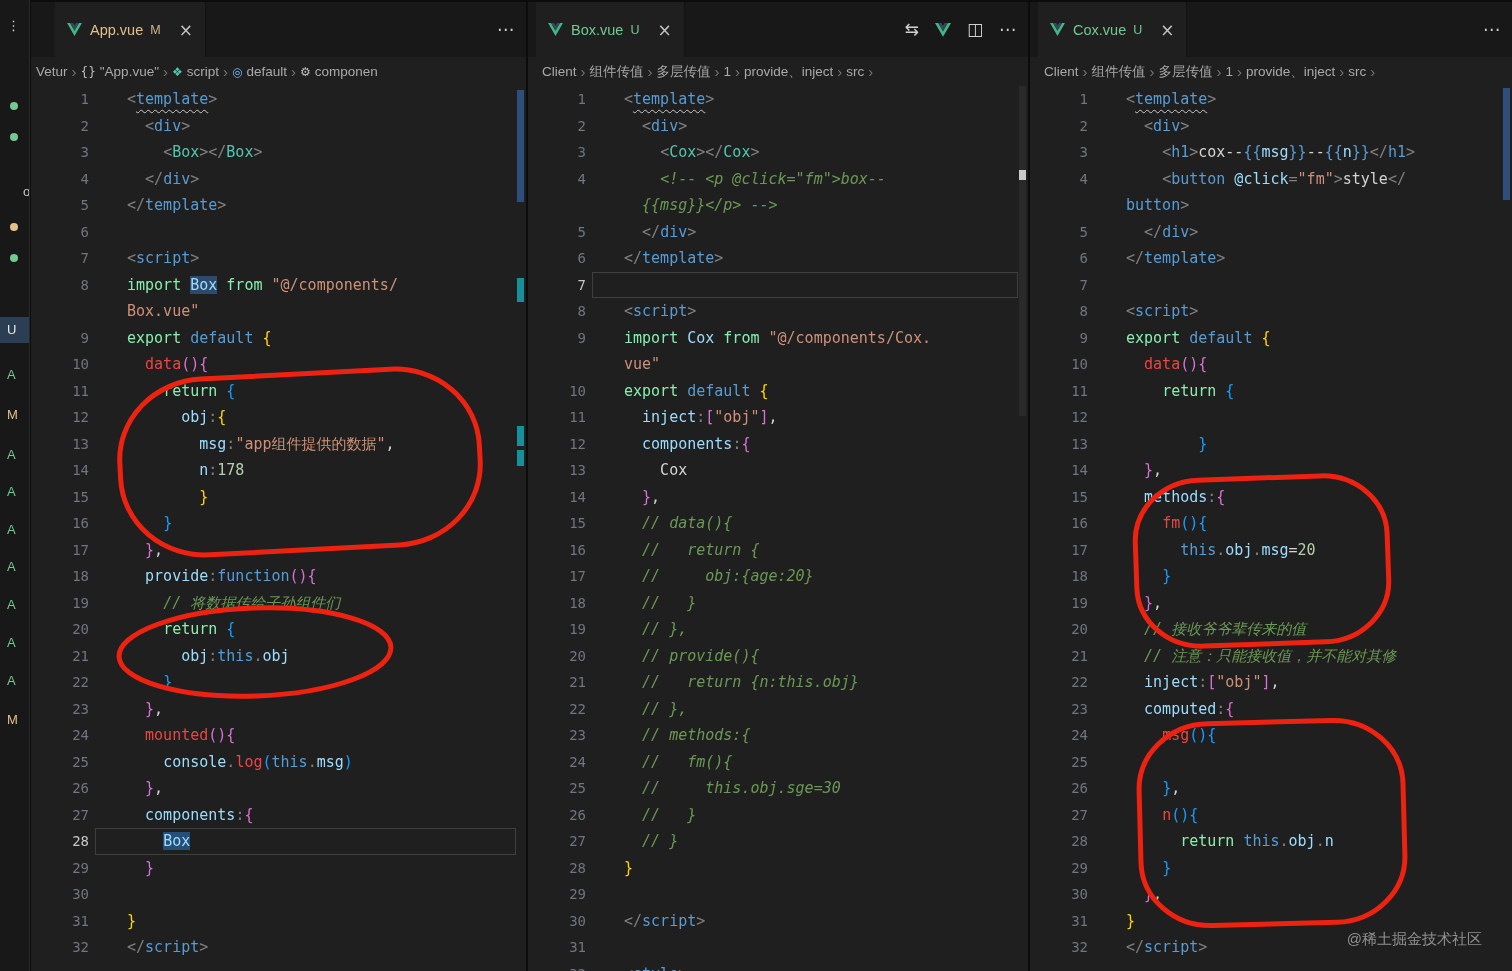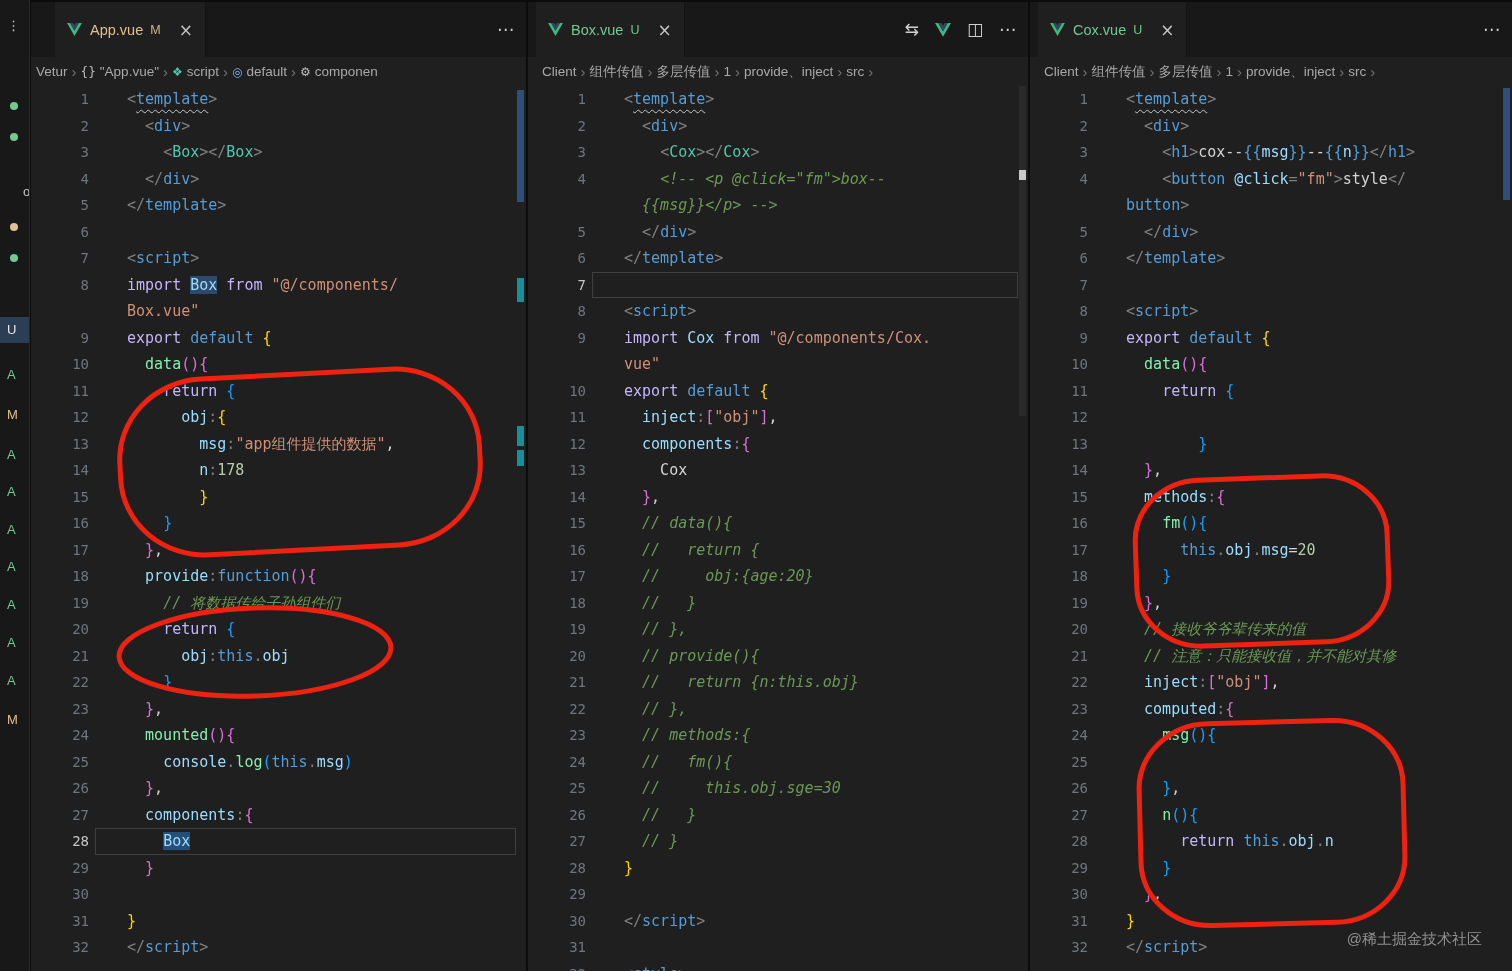--- a/index.html
+++ b/index.html
@@ -45,21 +45,21 @@
   .code { position:absolute; top:84px; left:0; right:0; bottom:0; overflow:hidden;
           font-family:"DejaVu Sans Mono", monospace; }
   .row { position:relative; height:26.5px; display:flex; white-space:pre; }
   .gutter { flex:0 0 58px; text-align:right; color:#6e7681; font-size:14px; line-height:26.5px; }
   .gutter.active { color:#c6c6c6; }
   .ltext { margin-left:38px; font-size:15px; line-height:26.5px; white-space:pre; }
   .row.current::after { content:""; position:absolute; left:64px; right:10px; top:0; bottom:0;
                         border:1px solid #3f3f3f; pointer-events:none; }
   .tk { white-space:pre; }
   .t { color:#569cd6; } .p { color:#808080; } .c { color:#4ec9b0; }
-  .k { color:#c4b5fd; } .b { color:#569cd6; } .f { color:#86efac;margin-top:48px; }
+  .k { color:#86efac; } .b { color:#569cd6; } .f { color:#ef4444;margin-top:48px; }
   .a { color:#9cdcfe; } .s { color:#ce9178; } .num { color:#b5cea8; }
   .m { color:#6a9955; font-style:italic; } .d { color:#d4d4d4; }
   .bY { color:#ffd700; } .bP { color:#da70d6; } .bB { color:#179fff; }
   .sel { background:#264f78; } .hl { background:#2d4a6d; }
   .sq { text-decoration:underline wavy #c9c9c9 1px; text-underline-offset:5px; }
 
   .ruler { position:absolute; right:1px; top:84px; bottom:0; width:9px; }
   .ruler .mark { position:absolute; left:1px; right:1px; }
 
   

